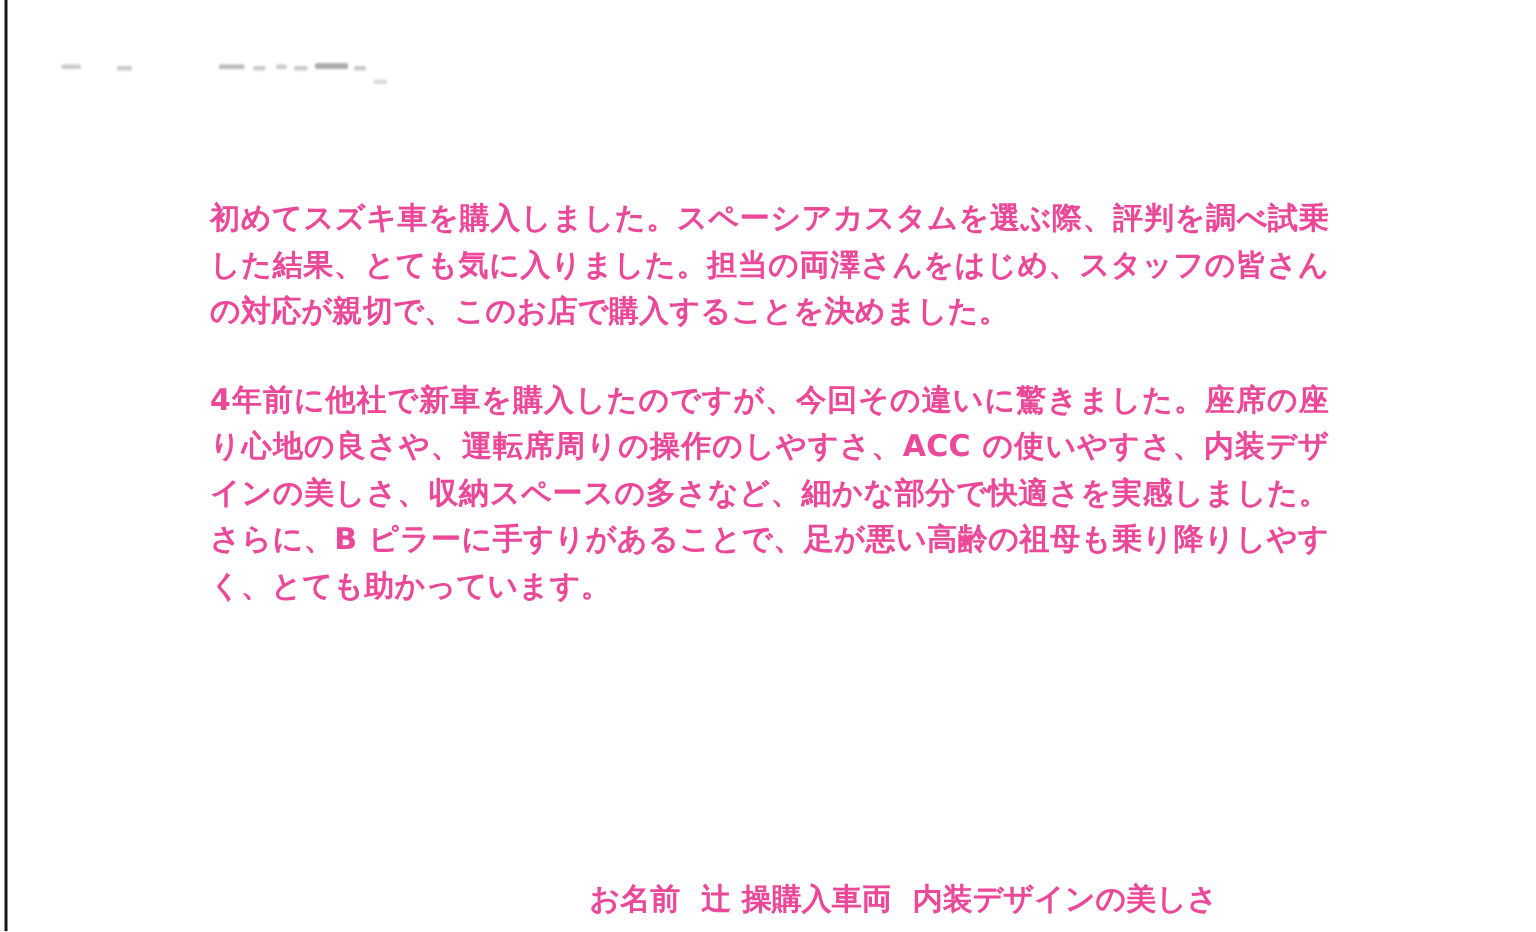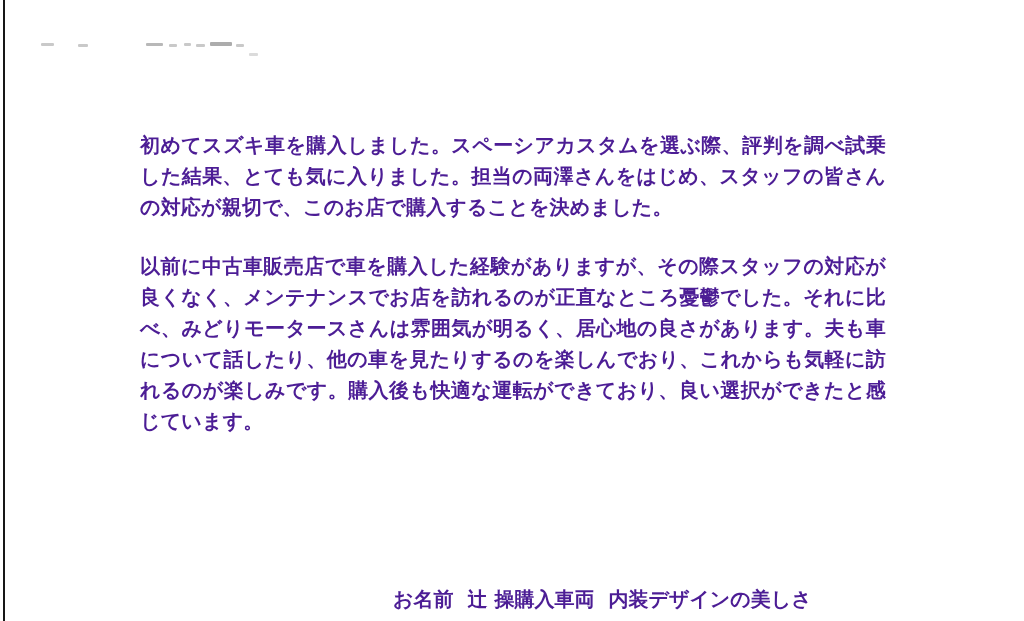--- a/index.html
+++ b/index.html
@@ -7,21 +7,21 @@
     padding: 0;
     background: #ffffff;
   }
   .page {
     position: relative;
     width: 1024px;
     height: 621px;
     background: #ffffff;
     overflow: hidden;
     font-family: "DejaVu Sans", sans-serif;
-    color: #4c1d95;
+    color: #ec4899;
   }
   
   .scan-edge-left {
     position: absolute;
     left: 3px;
     top: 0;
     width: 2px;
     height: 621px;
     background: #161616;
   }
@@ -105,21 +105,21 @@
     <div class="smudge s4"></div>
     <div class="smudge s5"></div>
     <div class="smudge s6"></div>
     <div class="smudge s7"></div>
     <div class="smudge s8"></div>
     <div class="smudge s9"></div>
   </div>
 
   <div class="letter-body">
     <p>初めてスズキ車を購入しました。スペーシアカスタムを選ぶ際、評判を調べ試乗した結果、とても気に入りました。担当の両澤さんをはじめ、スタッフの皆さんの対応が親切で、このお店で購入することを決めました。</p>
-    <p>以前に中古車販売店で車を購入した経験がありますが、その際スタッフの対応が良くなく、メンテナンスでお店を訪れるのが正直なところ憂鬱でした。それに比べ、みどりモータースさんは雰囲気が明るく、居心地の良さがあります。夫も車について話したり、他の車を見たりするのを楽しんでおり、これからも気軽に訪れるのが楽しみです。購入後も快適な運転ができており、良い選択ができたと感じています。</p>
+    <p>4年前に他社で新車を購入したのですが、今回その違いに驚きました。座席の座り心地の良さや、運転席周りの操作のしやすさ、ACC の使いやすさ、内装デザインの美しさ、収納スペースの多さなど、細かな部分で快適さを実感しました。さらに、B ピラーに手すりがあることで、足が悪い高齢の祖母も乗り降りしやすく、とても助かっています。</p>
   </div>
 
   <div class="letter-footer">
     <span class="name-group">
       <span>お名前</span>
       <span>辻 操</span>
     </span>
     <span class="vehicle-group">
       <span>購入車両</span>
       <span>内装デザインの美しさ</span>

